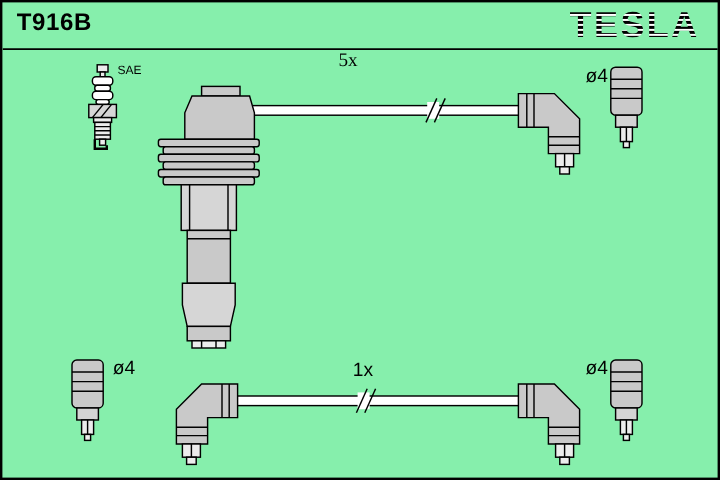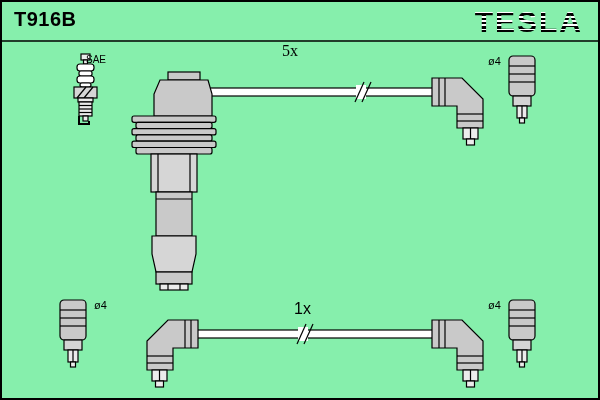--- a/index.html
+++ b/index.html
@@ -10,25 +10,25 @@
   }
   svg.art{position:absolute;left:0;top:0;width:600px;height:400px;}
   .lbl{position:absolute;white-space:nowrap;color:#000;}
   .part-number{left:12px;top:6px;font-size:20px;font-weight:bold;letter-spacing:.5px;}
   .subtitle{left:13px;top:28px;font-size:8.5px;letter-spacing:.2px;}
   .brand{
     right:15px;top:3px;font-size:30px;font-weight:800;letter-spacing:2px;
     background:repeating-linear-gradient(180deg,#000 0 2.6px,#fff 2.6px 4.2px);
     -webkit-background-clip:text;background-clip:text;color:transparent;text-align:right;
   }
-  .sae{left:84px;top:52px;font-size:10px;}
+  .sae{left:96px;top:52px;font-size:10px;}
   .qty{font-size:16px;}
   .qty-top{left:280px;top:40px;font-family:Liberation Serif, serif;}
   .qty-bottom{left:292px;top:298px;}
-  .dia{font-size:11px;}
+  .dia{font-size:16px;}
   .dia-tr{left:486px;top:53px;}
   .dia-bl{left:92px;top:297px;}
   .dia-br{left:486px;top:297px;}
 </style>
 </head>
 <body>
 
 <div class="sheet">
 
   <svg class="art" viewBox="0 0 600 400" stroke="#000" stroke-width="1.2" fill="none">

